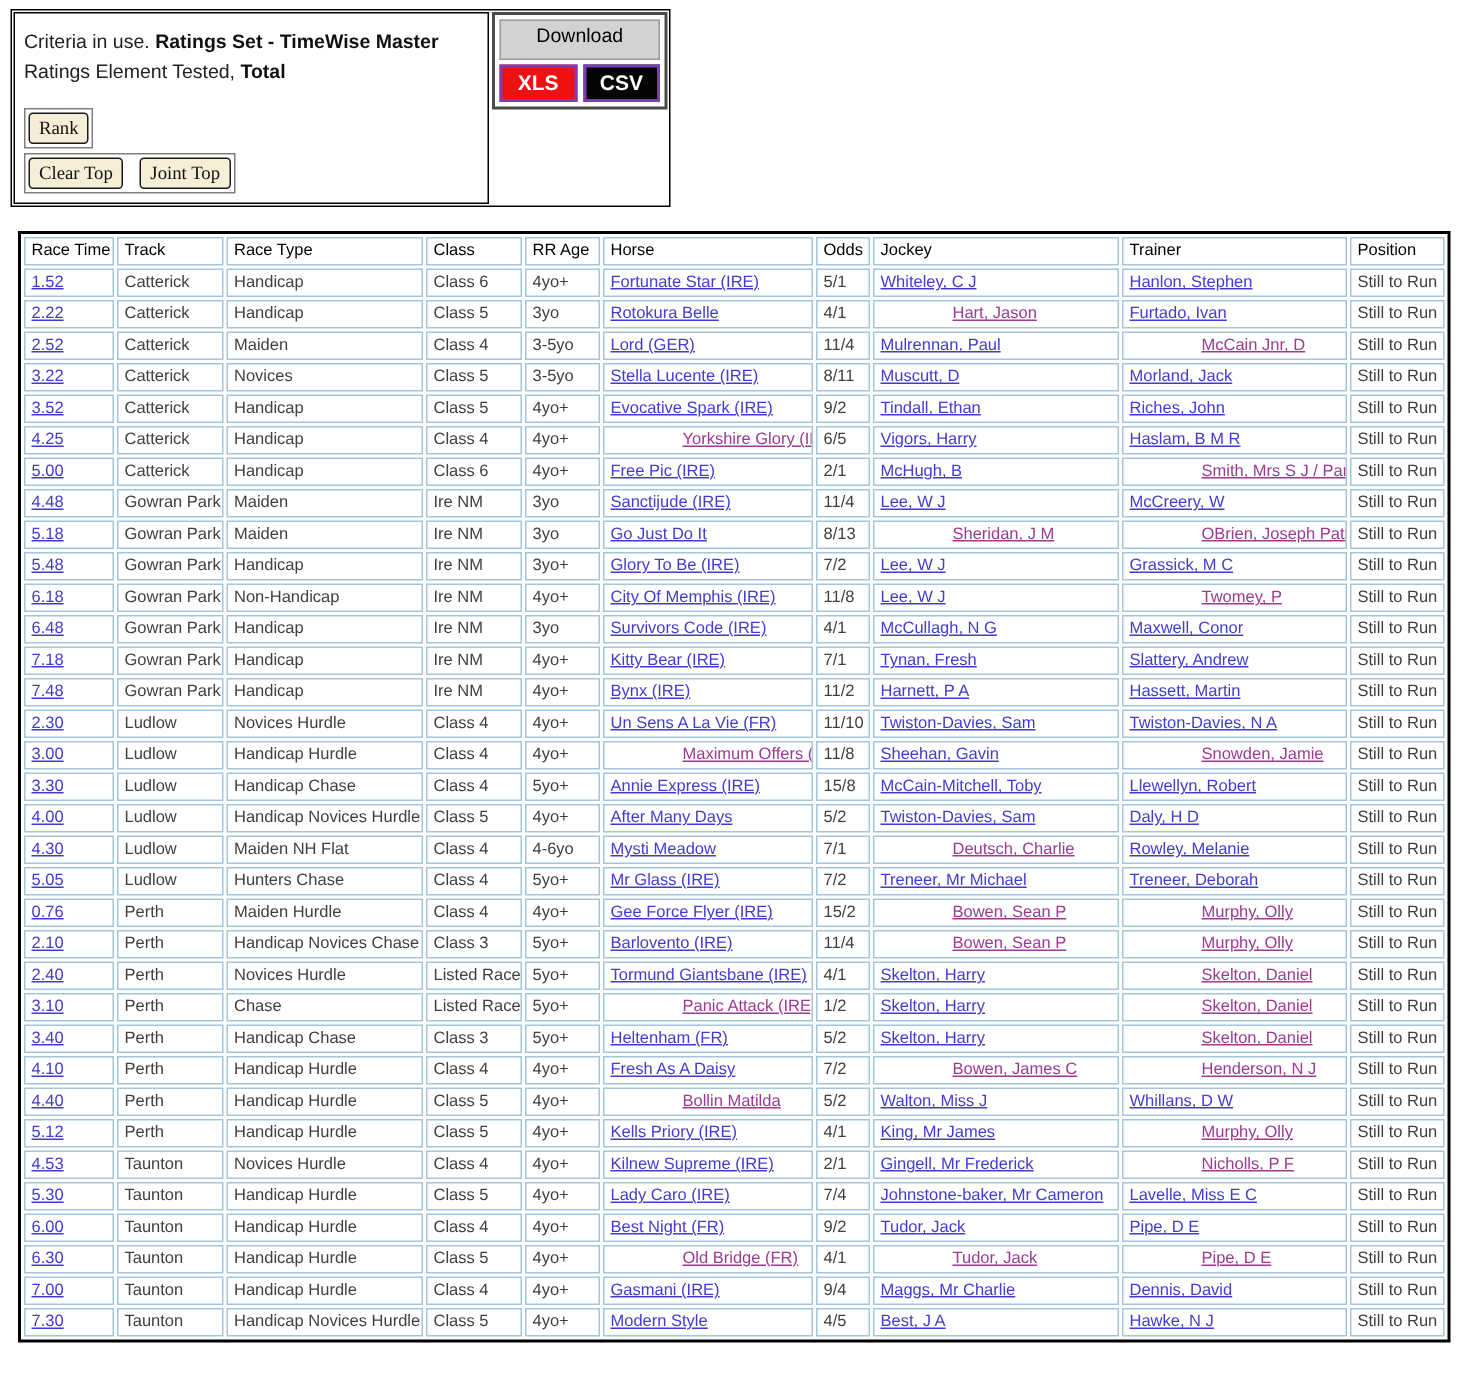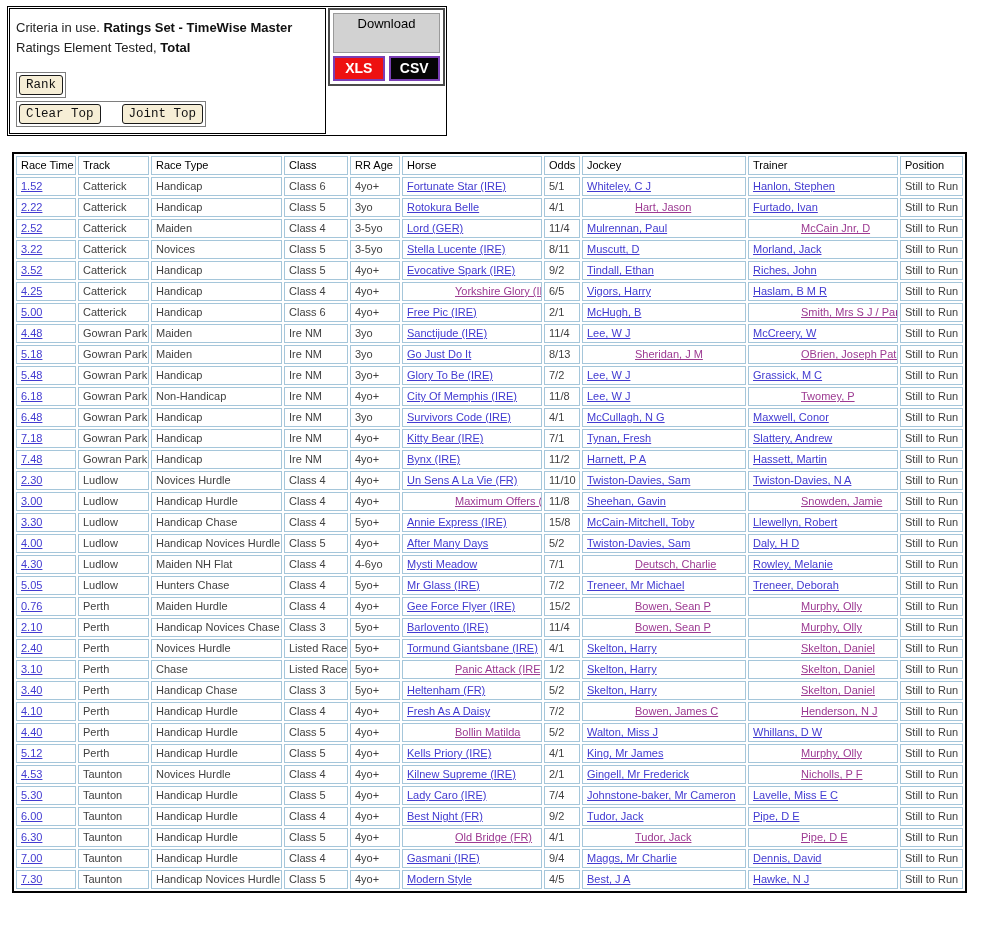--- a/index.html
+++ b/index.html
@@ -42,45 +42,45 @@
   .criteria-text b{color:#111;}
   .btn-row{margin:0 0 0 0;line-height:1;}
   .btn-wrap{
     display:inline-block;
     border:1px solid #7e7e7e;
     padding:2px;
     background:#fff;
     margin:3px 0 0 0;
   }
   .btn-wrap button{
-    font-family:Liberation Mono, monospace;
+    font-family:Liberation Serif, serif;
     background:var(--cream);
     border:1px solid #1a1a1a;
     border-radius:3px;
     font-size:12.5px;
     color:#111;
     padding:2px 6px;
     margin:0;
     cursor:pointer;
   }
-  .btn-wrap button + button{margin-left:21px;}
+  .btn-wrap button + button{margin-left:11px;}
 
   .download-cell{flex:1;}
   .download-box{
     border:2px solid #4b4b4b;
     padding:3px;
     background:#fff;
   }
   .download-header{
     background:#d2d2d2;
     border:1px solid #9a9a9a;
     text-align:center;
     font-size:13px;
     color:#000;
-    padding:2px 0 21px 0;
+    padding:2px 0 8px 0;
     margin-bottom:3px;
   }
   .dl-buttons{display:flex;gap:4px;}
   .dl-btn{
     flex:1;
     border:2px solid var(--dlborder);
     color:#fff;
     font-weight:bold;
     text-align:center;
     font-size:14px;

